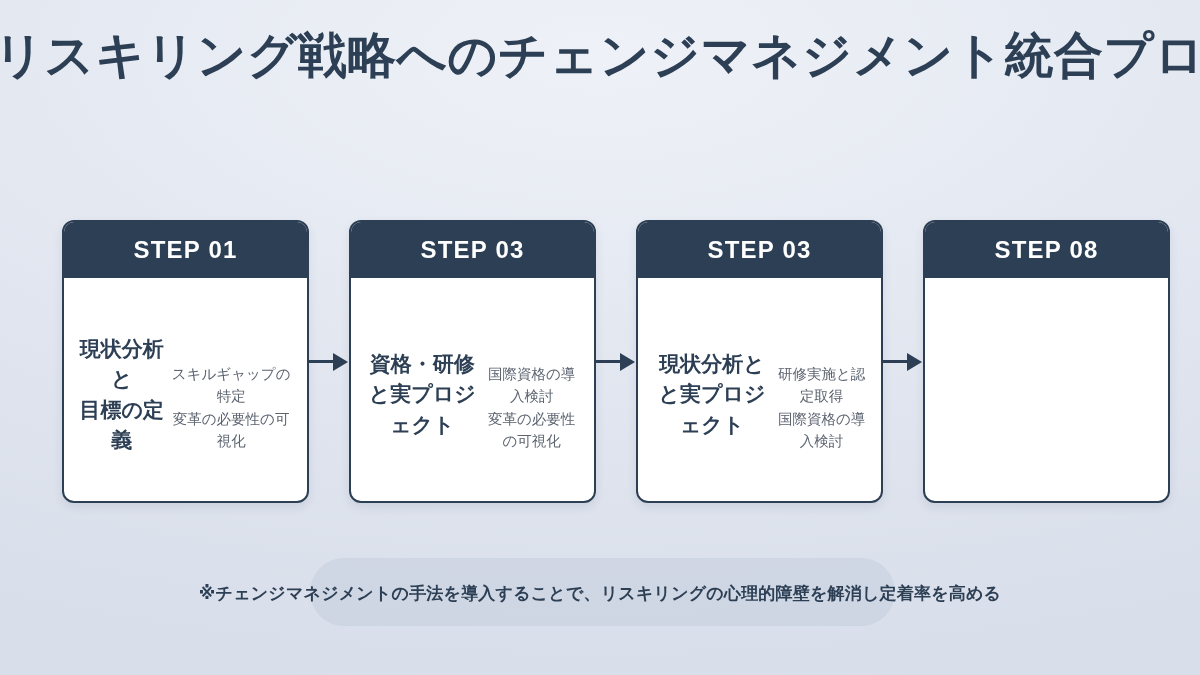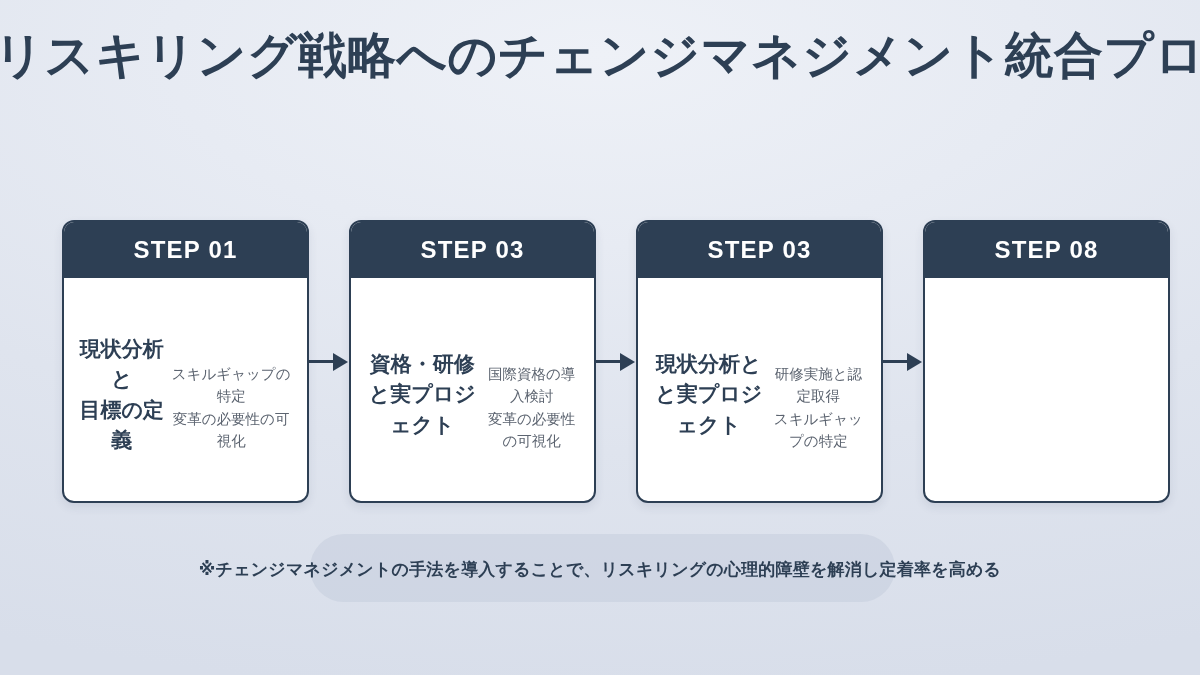--- a/index.html
+++ b/index.html
@@ -141,21 +141,21 @@
     width: 0;
     height: 0;
     border-top: 9px solid transparent;
     border-bottom: 9px solid transparent;
     border-left: 15px solid #2d3f54;
   }
 
   
   .footer-wrap {
     position: absolute;
-    top: 534px;
+    top: 558px;
     left: 0;
     width: 1200px;
     height: 70px;
     display: flex;
     align-items: center;
     justify-content: center;
   }
   .footer-pill {
     position: absolute;
     top: 0;
@@ -222,21 +222,21 @@
     </div>
 
     <div class="step-card">
       <div class="step-header">
         <span class="step-header-label">STEP 03</span>
       </div>
       <div class="step-body">
         <div class="step-title">現状分析と
 と実プロジェクト</div>
         <div class="step-desc">研修実施と認定取得
-スキルギャップの特定</div>
+国際資格の導入検討</div>
       </div>
     </div>
 
     <div class="connector">
       <span class="shaft"></span>
       <span class="head"></span>
     </div>
 
     <div class="step-card">
       <div class="step-header">

